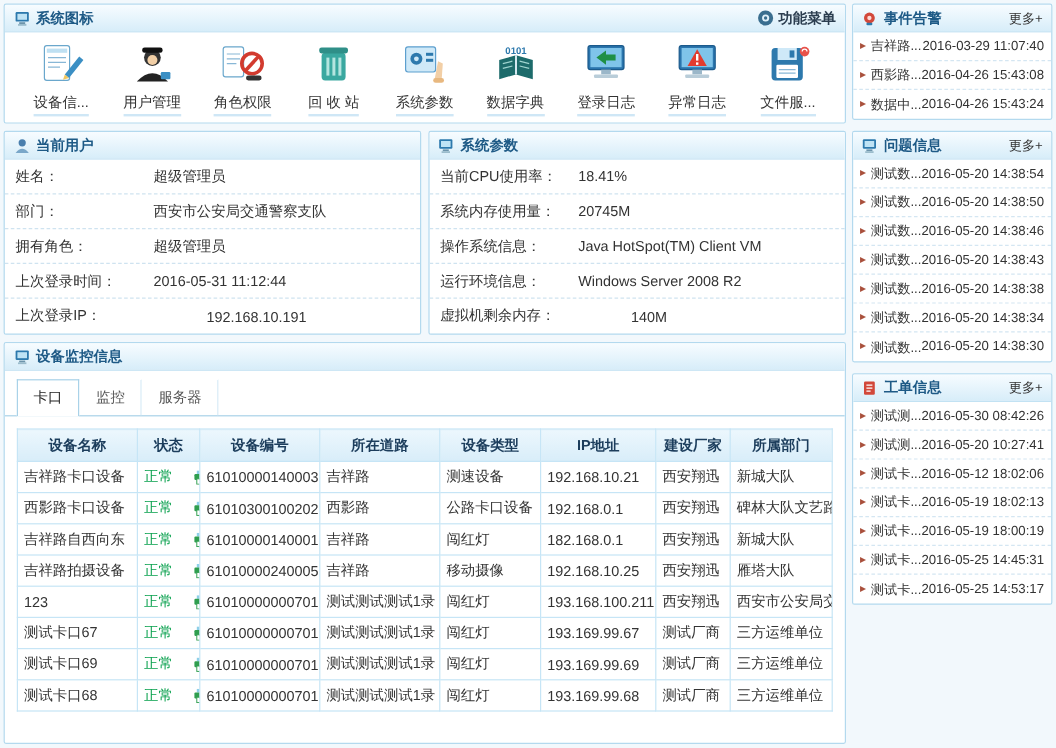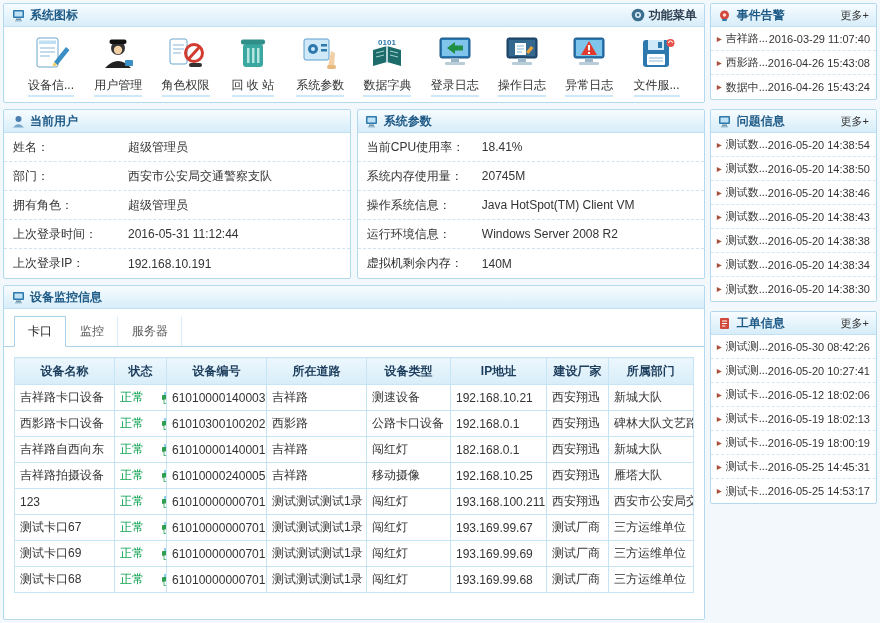--- a/index.html
+++ b/index.html
@@ -18,21 +18,21 @@
 
   .menu-btn { display:flex; align-items:center; gap:4px; color:#2c3e50; cursor:pointer; font-weight:bold; }
 
   .icons-row { display:flex; justify-content:space-between; padding:9px 16px 5px; }
   .tool { display:flex; flex-direction:column; align-items:center; gap:4px; width:62px; cursor:pointer; }
   .tool .lbl { font-size:12px; color:#333; white-space:nowrap; border-bottom:2px solid #cfe7f6; padding-bottom:1px; }
 
   .two-col { display:flex; gap:6px; }
   .half { flex:1; }
   .info-row { display:flex; align-items:center; height:29px; border-bottom:1px dashed #cfe3f0; font-size:12px; padding:0 9px; }
-  .info-row:last-child { border-bottom:none; }
+  .info-row:last-child { border-bottom:none;gap:44px; }
   .info-label { width:115px; color:#333; flex-shrink:0; }
   .info-value { color:#333; }
 
   .grow { flex:1; display:flex; flex-direction:column; }
   .tabs { display:flex; align-items:flex-end; padding:7px 10px 0; border-bottom:1px solid #a9d2e8; }
   .tab { padding:6px 13px; font-size:12px; color:#555; border:1px solid transparent; border-bottom:none; cursor:pointer; border-right:1px solid #d9ecf7; }
   .tab.active { background:#fff; border:1px solid #a9d2e8; border-bottom:1px solid #fff; margin-bottom:-1px; color:#222; }
 
   .dev-table { margin:10px; border-collapse:collapse; width:calc(100% - 20px); font-size:12px; table-layout:fixed; }
   .dev-table th { background:linear-gradient(#ecf7fd,#d8edf9); border:1px solid #c6e5f6; color:#1c3d5c; font-weight:bold; height:27px; text-align:center; }
@@ -166,36 +166,20 @@
                 <rect x="16" y="22" width="8" height="4" fill="#9bb7c9"></rect>
                 <rect x="10" y="26" width="20" height="3" rx="1" fill="#b9cdd9"></rect>
                 <polygon points="12,12 20,6 20,9.5 28,9.5 28,14.5 20,14.5 20,18" fill="#1f8f45"></polygon>
               </svg>
           </span>
           <span class="lbl">登录日志</span>
         </div>
         <div class="tool">
           <span>
             <svg width="40" height="34" viewBox="0 0 40 34">
-                <rect x="5" y="2" width="30" height="20" rx="2" fill="#234f76" stroke="#16395a"></rect>
-                <rect x="7" y="4" width="26" height="16" fill="#35688f"></rect>
-                <rect x="16" y="22" width="8" height="4" fill="#9bb7c9"></rect>
-                <rect x="10" y="26" width="20" height="3" rx="1" fill="#b9cdd9"></rect>
-                <rect x="13" y="7" width="11" height="12" fill="#fff"></rect>
-                <line x1="15" y1="10" x2="22" y2="10" stroke="#88b7d6"></line>
-                <line x1="15" y1="13" x2="22" y2="13" stroke="#88b7d6"></line>
-                <line x1="15" y1="16" x2="20" y2="16" stroke="#88b7d6"></line>
-                <polygon points="24,16 29,10 31.5,12 26.5,18" fill="#e8a33d"></polygon>
-              </svg>
-          </span>
-          <span class="lbl">操作日志</span>
-        </div>
-        <div class="tool">
-          <span>
-            <svg width="40" height="34" viewBox="0 0 40 34">
                 <rect x="5" y="2" width="30" height="20" rx="2" fill="#2a75ad" stroke="#1b5a8c"></rect>
                 <rect x="7" y="4" width="26" height="16" fill="#7fc4ea"></rect>
                 <rect x="16" y="22" width="8" height="4" fill="#9bb7c9"></rect>
                 <rect x="10" y="26" width="20" height="3" rx="1" fill="#b9cdd9"></rect>
                 <polygon points="20,5 28,19 12,19" fill="#e23b2e"></polygon>
                 <rect x="19" y="9" width="2" height="5.5" fill="#fff"></rect>
                 <rect x="19" y="16" width="2" height="2" fill="#fff"></rect>
               </svg>
           </span>
           <span class="lbl">异常日志</span>

